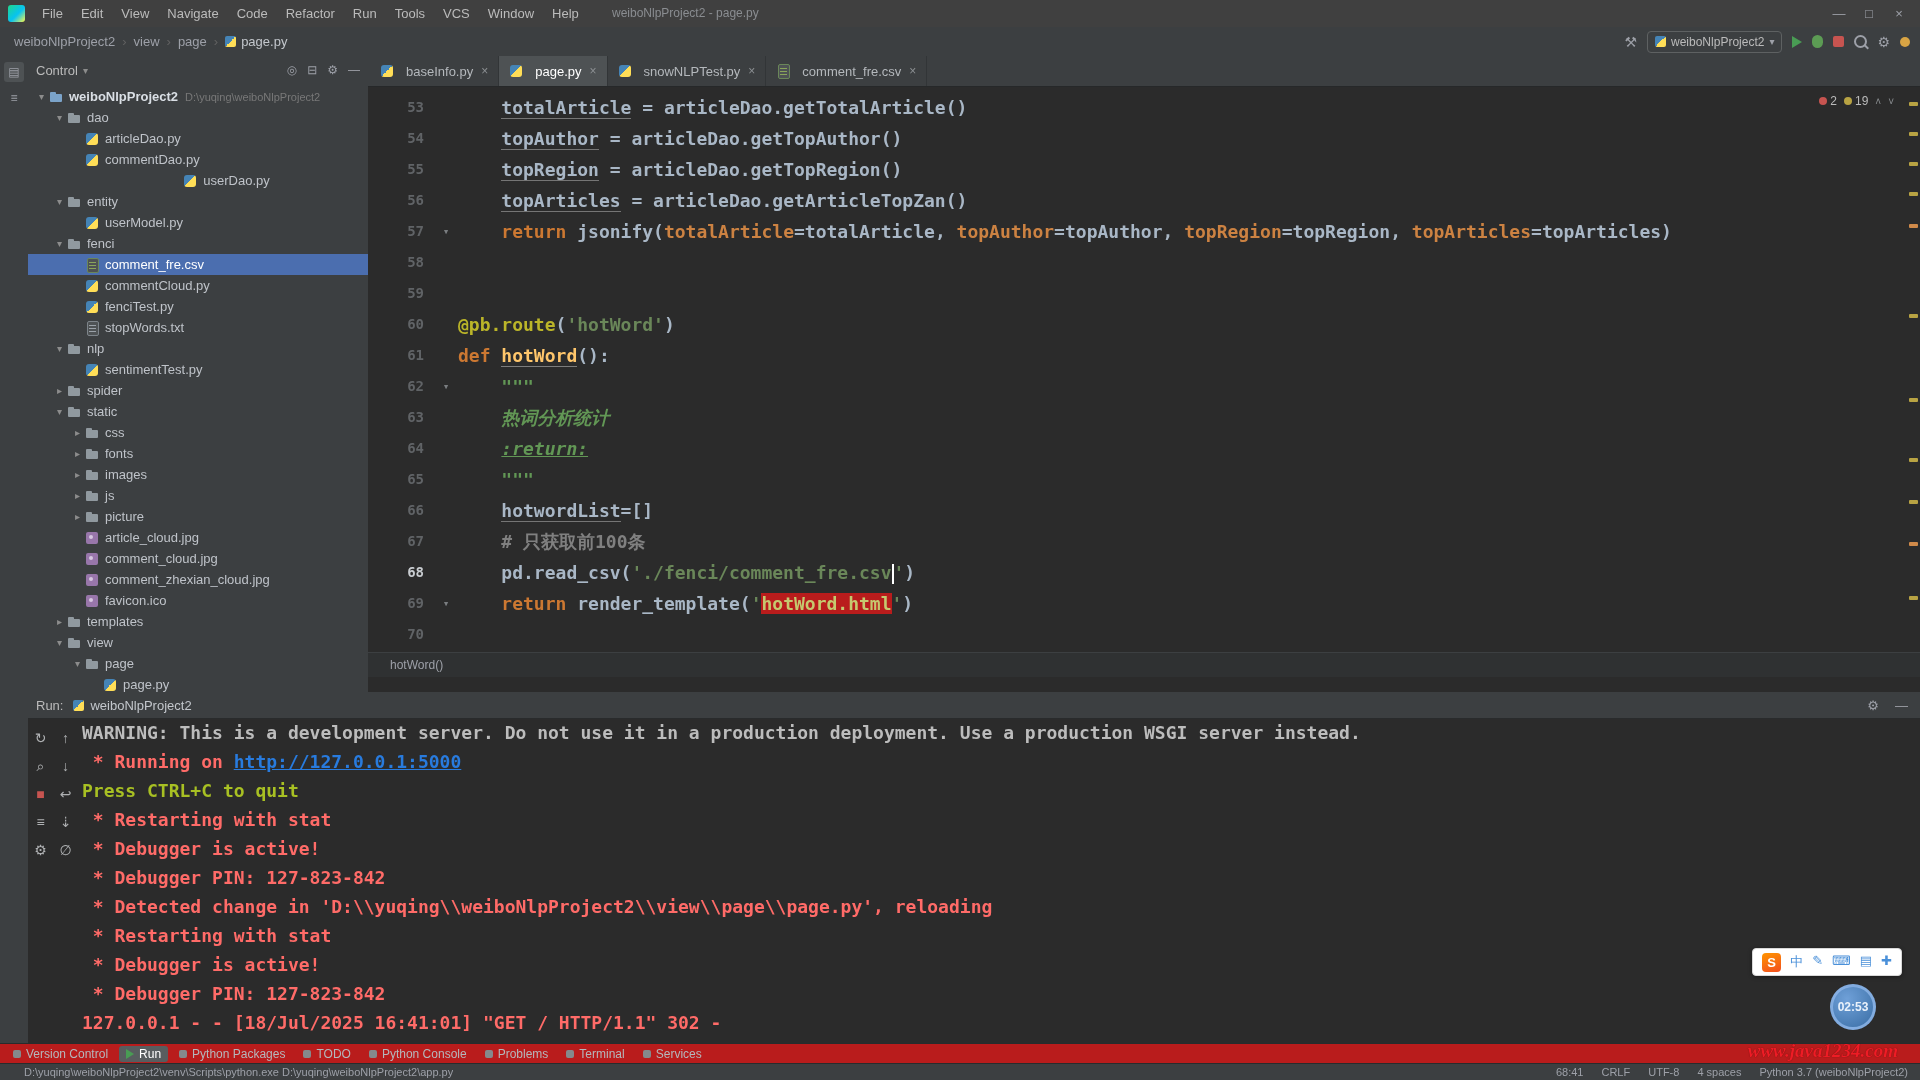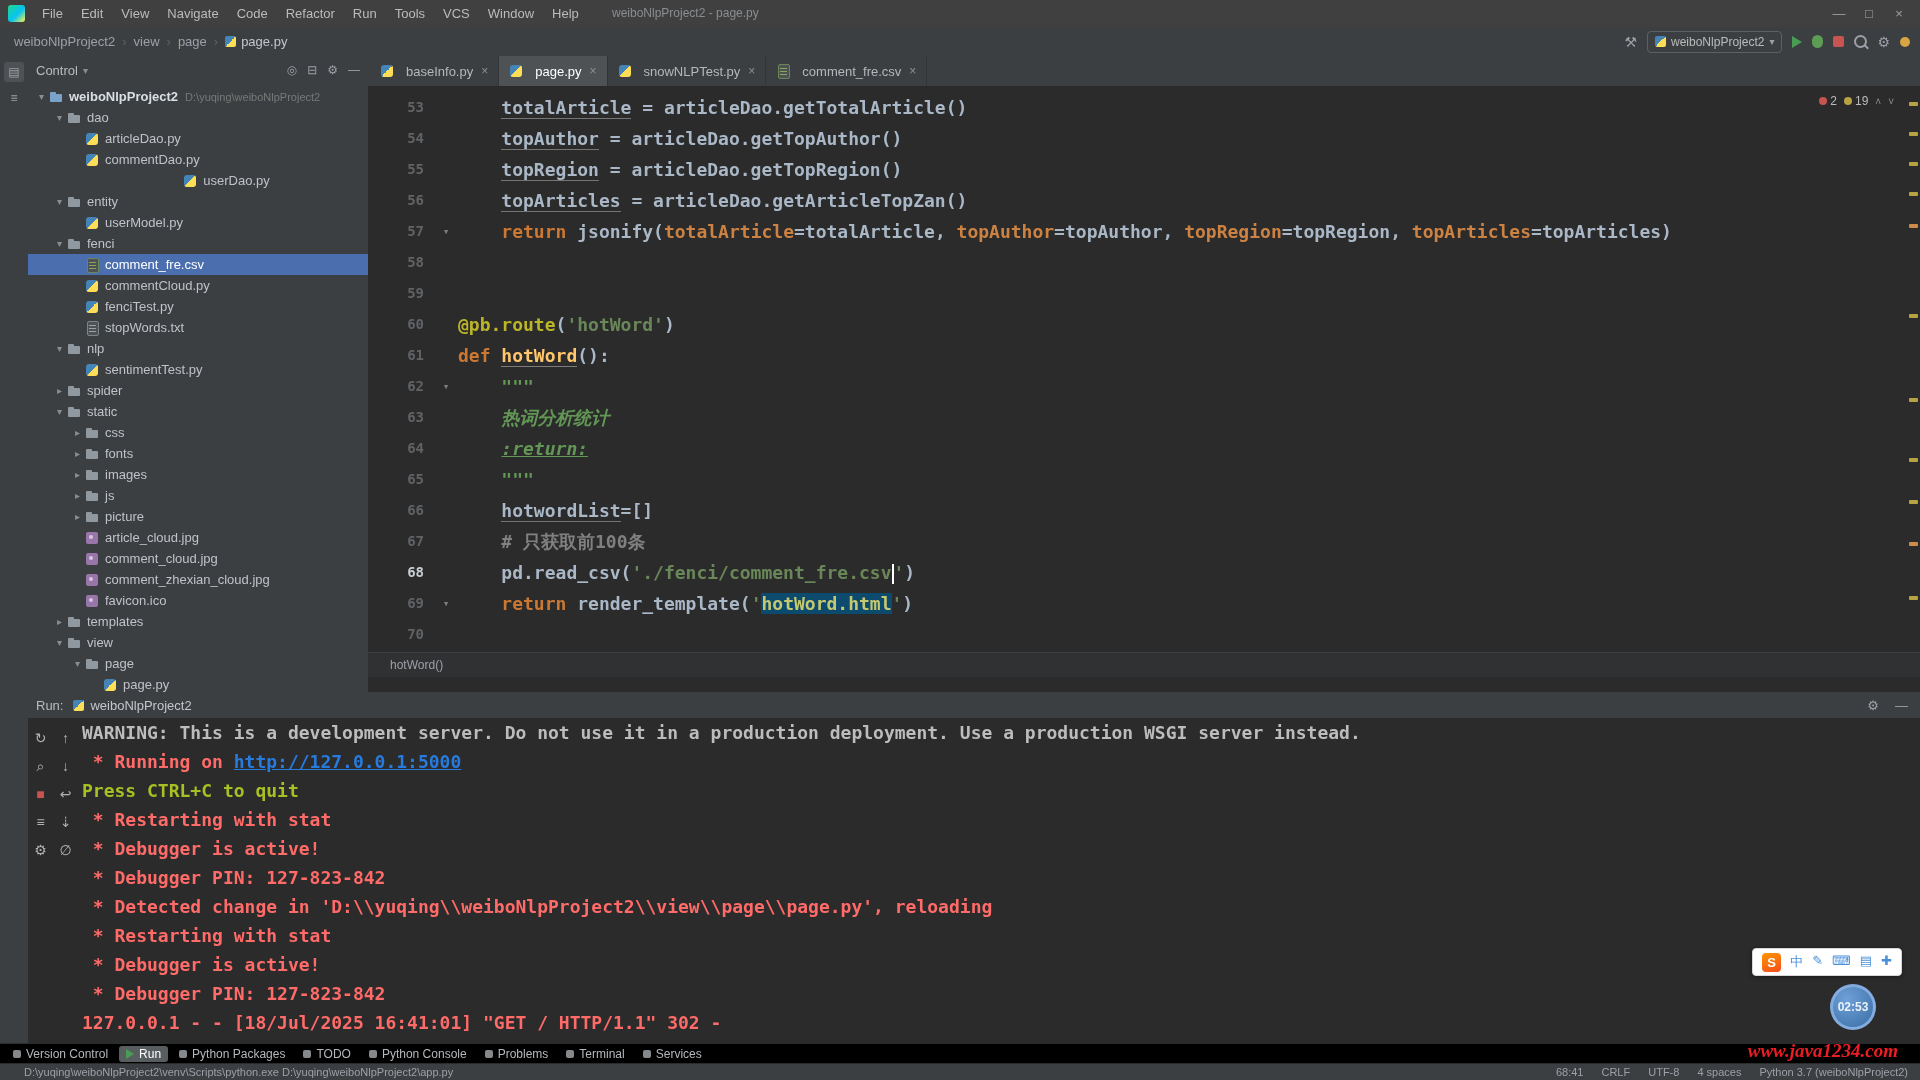--- a/index.html
+++ b/index.html
@@ -70,21 +70,21 @@
   .cseg{color:#a9b7c6;}
   .tk-k{color:#cc7832;}
   .tk-s{color:#6a8759;}
   .tk-c{color:#808080;}
   .tk-doc{color:#629755;font-style:italic;}
   .tk-doctag{color:#629755;font-style:italic;text-decoration:underline;}
   .tk-dec{color:#bbb529;}
   .tk-fn{color:#ffc66b;border-bottom:1px solid #7d7d7d;}
   .tk-v{border-bottom:1px solid #757575;}
   .tk-kw{color:#cc8242;}
-  .tk-shl{background:#0c4a6e;color:#c5c86f;}
+  .tk-shl{background:#b91c1c;color:#c5c86f;}
   .caret{display:inline-block;width:2px;height:20px;background:#ffffff;vertical-align:middle;animation:blink 1s steps(1) infinite;}
   @keyframes blink{50%{opacity:0;}}
   #inspections{position:absolute;right:26px;top:38px;display:flex;align-items:center;gap:7px;font-size:12px;color:#bbbbbb;}
   .insp-dot{width:8px;height:8px;border-radius:50%;display:inline-block;margin-right:3px;}
   .insp-err{background:#c75450;}
   .insp-warn{background:#b8a343;}
   .insp-chev{color:#8c9093;font-size:10px;}
   .mark{position:absolute;right:2px;width:9px;height:4px;border-radius:1px;}
   #editor-crumbs{position:absolute;left:0;right:0;bottom:15px;height:24px;background:#2f3132;border-top:1px solid #3c3f41;display:flex;align-items:center;padding-left:22px;font-size:12px;color:#9da0a8;}
   
@@ -95,21 +95,21 @@
   #run-header-right{position:absolute;right:12px;display:flex;gap:16px;color:#9da0a8;font-size:13px;}
   #run-toolbar{position:absolute;left:0;top:26px;width:50px;bottom:0;display:grid;grid-template-columns:25px 25px;grid-auto-rows:28px;justify-items:center;align-items:center;padding-top:6px;}
   .run-ico{color:#afb1b3;font-size:14px;}
   .run-ico.red{color:#c75450;}
   #console{position:absolute;left:54px;top:26px;right:10px;bottom:0;font-family:"DejaVu Sans Mono",monospace;font-size:18px;line-height:29px;font-weight:bold;white-space:pre;overflow:hidden;}
   .cl-warn{color:#bcbcbc;}
   .cl-err{color:#ff6b68;}
   .cl-yel{color:#a8c023;}
   .cl-link{color:#287bde;text-decoration:underline;}
   
-  #bottom-bar{position:absolute;left:0;right:0;bottom:16px;height:20px;background:#000000;border-top:1px solid #292b2c;display:flex;align-items:center;gap:4px;padding-left:6px;font-size:12px;}
+  #bottom-bar{position:absolute;left:0;right:0;bottom:16px;height:20px;background:#b91c1c;border-top:1px solid #292b2c;display:flex;align-items:center;gap:4px;padding-left:6px;font-size:12px;}
   .bb-item{display:flex;align-items:center;gap:5px;padding:1px 7px;border-radius:3px;color:#b4b8bc;}
   .bb-item.active{background:#585d5f;color:#ffffff;}
   .bb-ico{width:8px;height:8px;border-radius:2px;background:#85898c;}
   .bb-ico.play{width:0;height:0;background:none;border-radius:0;border-left:8px solid #499c54;border-top:5px solid transparent;border-bottom:5px solid transparent;}
   #status-bar{position:absolute;left:0;right:0;bottom:0;height:16px;background:#3c3f41;border-top:1px solid #292b2c;display:flex;align-items:center;font-size:11px;color:#9da0a8;}
   #status-left{margin-left:24px;max-width:900px;overflow:hidden;text-overflow:ellipsis;white-space:nowrap;}
   #status-right{position:absolute;right:12px;display:flex;gap:18px;}
   
   #ime-bar{position:absolute;right:18px;top:948px;height:26px;background:#ffffff;border:1px solid #d8d8d8;border-radius:4px;display:flex;align-items:center;gap:9px;padding:0 9px;box-shadow:0 1px 4px rgba(0,0,0,.4);}
   #ime-logo{width:19px;height:19px;border-radius:4px;background:linear-gradient(160deg,#ff9500,#f24e1e);color:#fff;font-weight:bold;font-size:13px;text-align:center;line-height:19px;}

